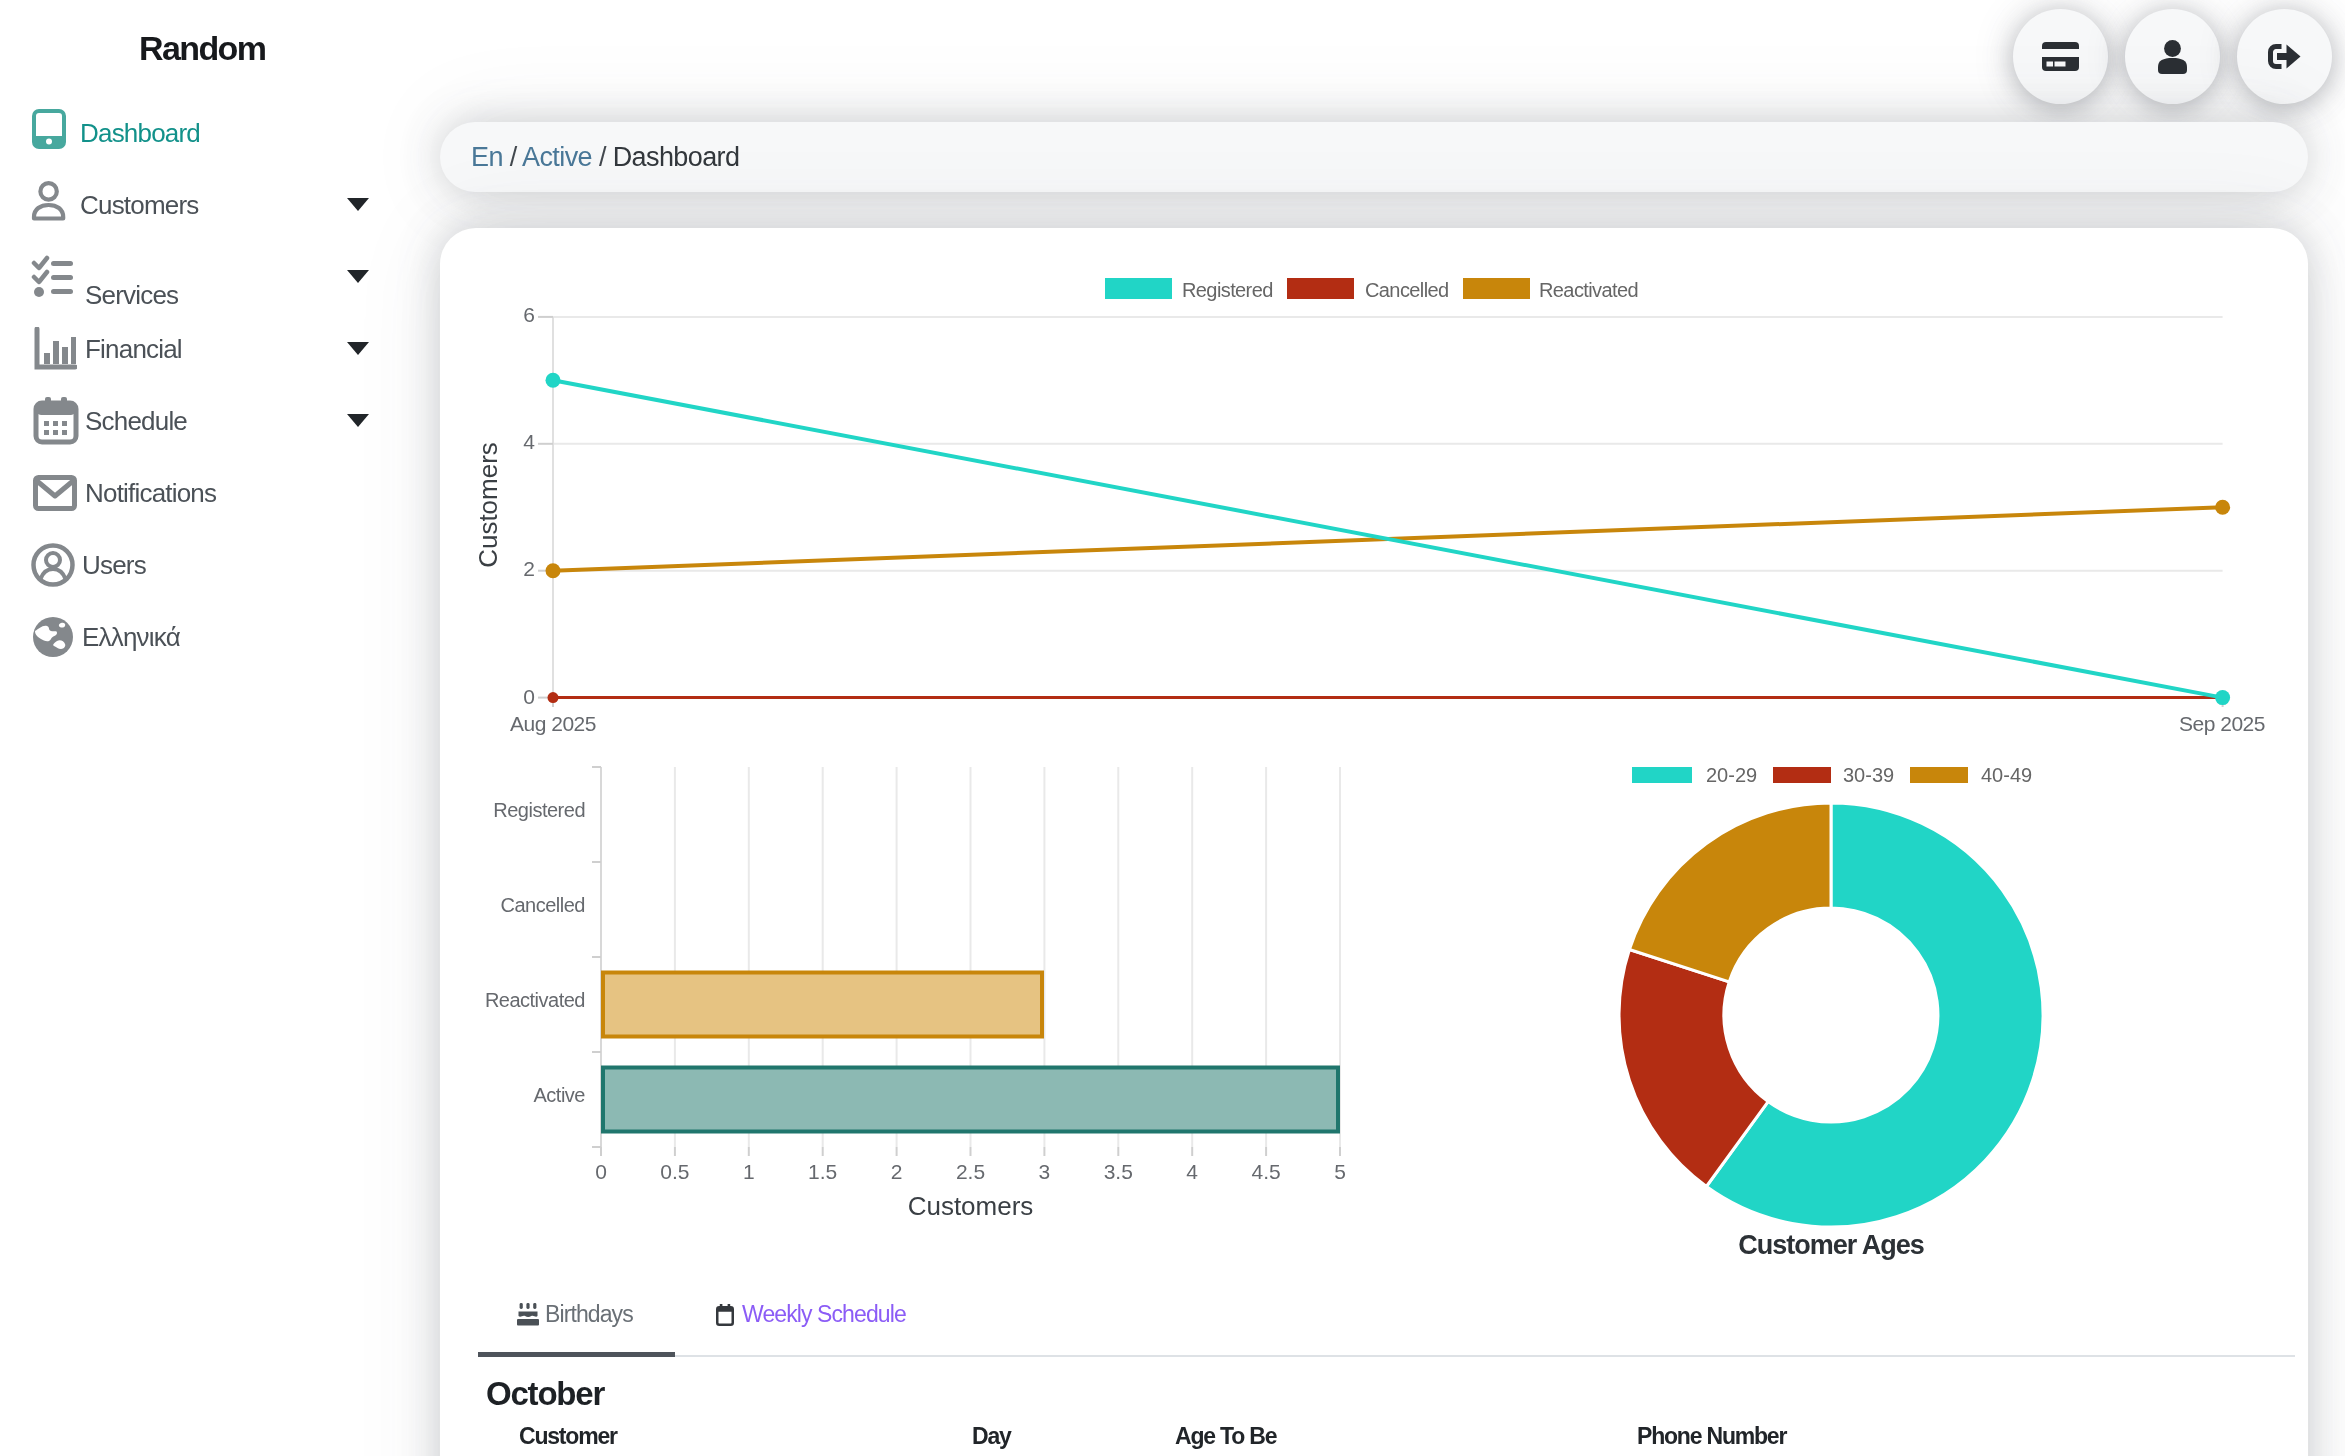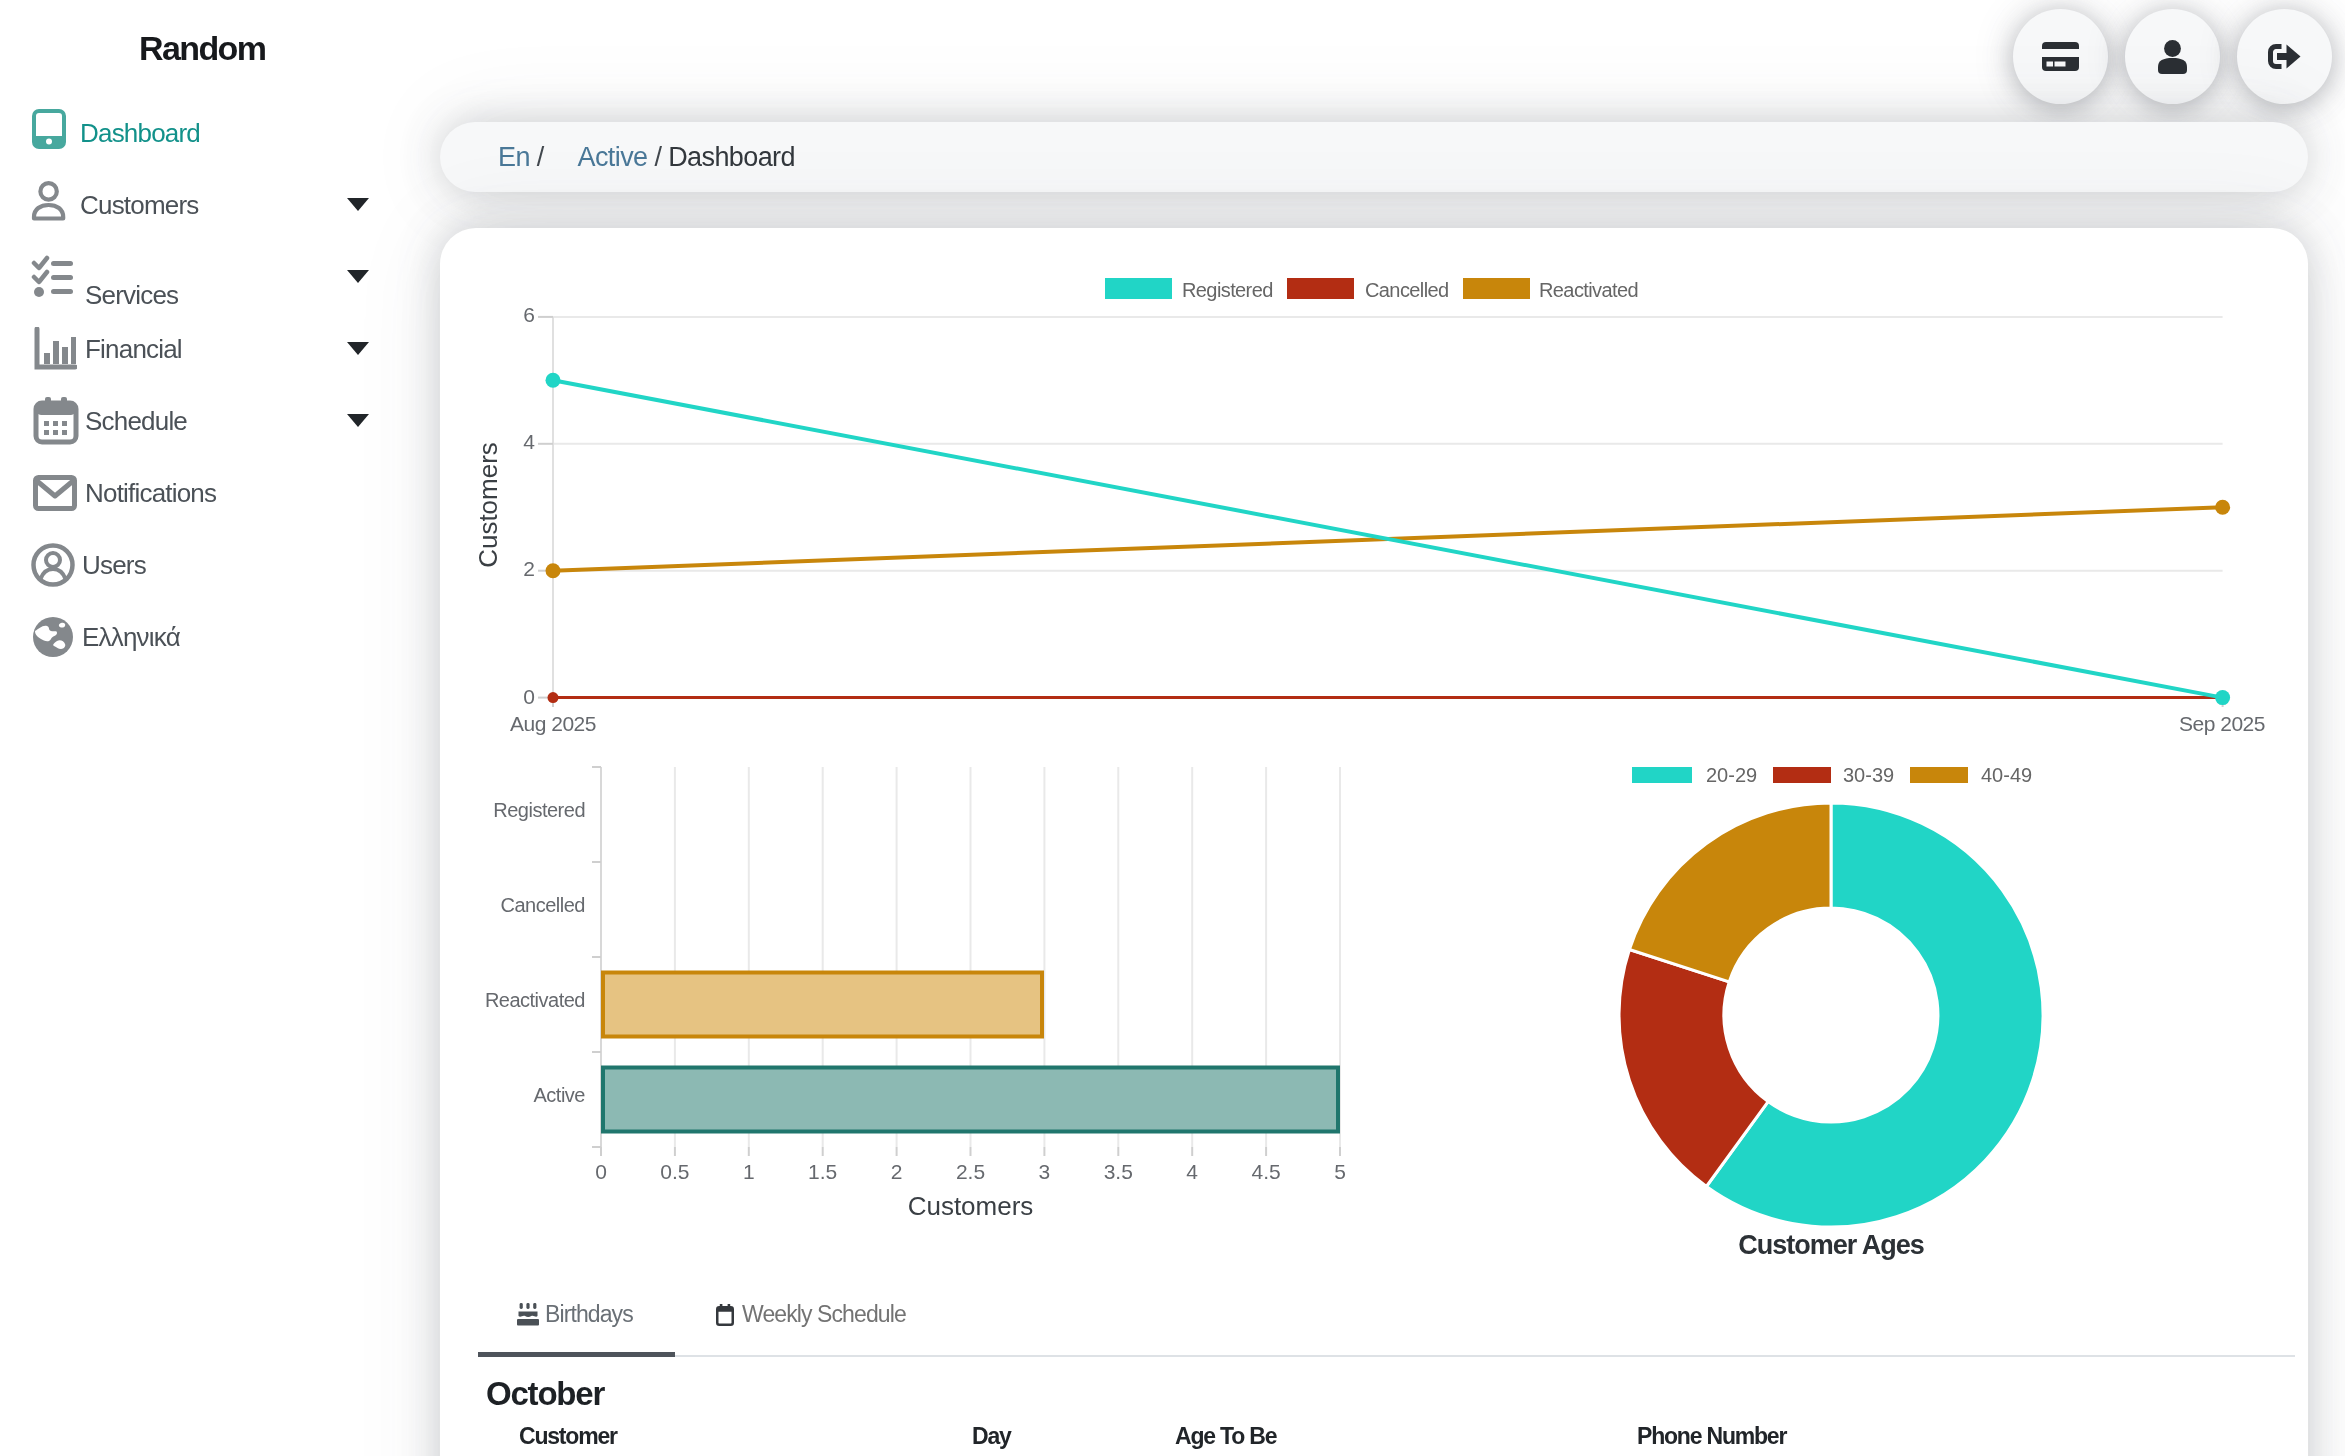--- a/index.html
+++ b/index.html
@@ -10,21 +10,21 @@
   .brand { left:139px; top:29px; font-size:34px; font-weight:bold; color:#17191c; letter-spacing:-1.6px; }
   .nav-text { font-size:26px; color:#4b5157; letter-spacing:-0.8px; }
   .nav-active { color:#12918a; }
   .caret { width:0; height:0; border-left:11px solid transparent; border-right:11px solid transparent; border-top:13px solid #212529; }
   .circle-btn { width:95px; height:95px; border-radius:50%; background:#f7f8f9;
     box-shadow:0 4px 26px rgba(75,80,90,.35), 0 0 45px rgba(75,80,90,.14);
     display:flex; align-items:center; justify-content:center; }
   #pill { left:440px; top:122px; width:1868px; height:70px; border-radius:35px; background:#f7f8f9;
     box-shadow:0 0 42px rgba(75,80,90,.26), 0 0 95px rgba(75,80,90,.08); }
   .crumb { left:471px; top:142px; font-size:27px; color:#42484e; letter-spacing:-0.6px; }
-  .crumb a { color:#4a7898; text-decoration:none;margin-left:27px; }
+  .crumb a { color:#4a7898; text-decoration:none; }
   #card { left:440px; top:228px; width:1868px; height:1500px; border-radius:36px; background:#fff;
     box-shadow:0 0 42px rgba(75,80,90,.26), 0 0 95px rgba(75,80,90,.08); }
   .tabtext { font-size:23px; letter-spacing:-0.9px; }
   .october { left:486px; top:1375px; font-size:33px; font-weight:bold; color:#1d2125; letter-spacing:-1.2px; }
   .th { font-size:23px; font-weight:bold; color:#212529; top:1423px; letter-spacing:-1.2px; }
 </style>
 </head>
 <body>
 <div id="page">
 
@@ -246,21 +246,21 @@
       <rect x="0" y="16" width="22" height="6.5" rx="1"></rect>
     </g>
   </svg>
   <div class="abs tabtext" style="left:545px; top:1301px; color:#6a7076;">Birthdays</div>
   <svg class="abs" style="left:716px; top:1304px;" width="18" height="22" viewBox="0 0 18 22">
     <rect x="1.25" y="3.25" width="15.5" height="17.5" rx="2" fill="none" stroke="#34383d" stroke-width="2.5"></rect>
     <rect x="1.25" y="3.25" width="15.5" height="4.5" fill="#34383d"></rect>
     <rect x="3.8" y="0" width="2.6" height="5" fill="#34383d"></rect>
     <rect x="11.6" y="0" width="2.6" height="5" fill="#34383d"></rect>
   </svg>
-  <div class="abs tabtext" style="left:742px; top:1301px; color:#737373;">Weekly Schedule</div>
+  <div class="abs tabtext" style="left:742px; top:1301px; color:#8b5cf6;">Weekly Schedule</div>
 
   <div class="abs october">October</div>
   <div class="abs th" style="left:499px;margin-left:20px;">Customer</div>
   <div class="abs th" style="left:972px;">Day</div>
   <div class="abs th" style="left:1175px;">Age To Be</div>
   <div class="abs th" style="left:1637px;">Phone Number</div>
 
 </div>
 
 </body></html>

